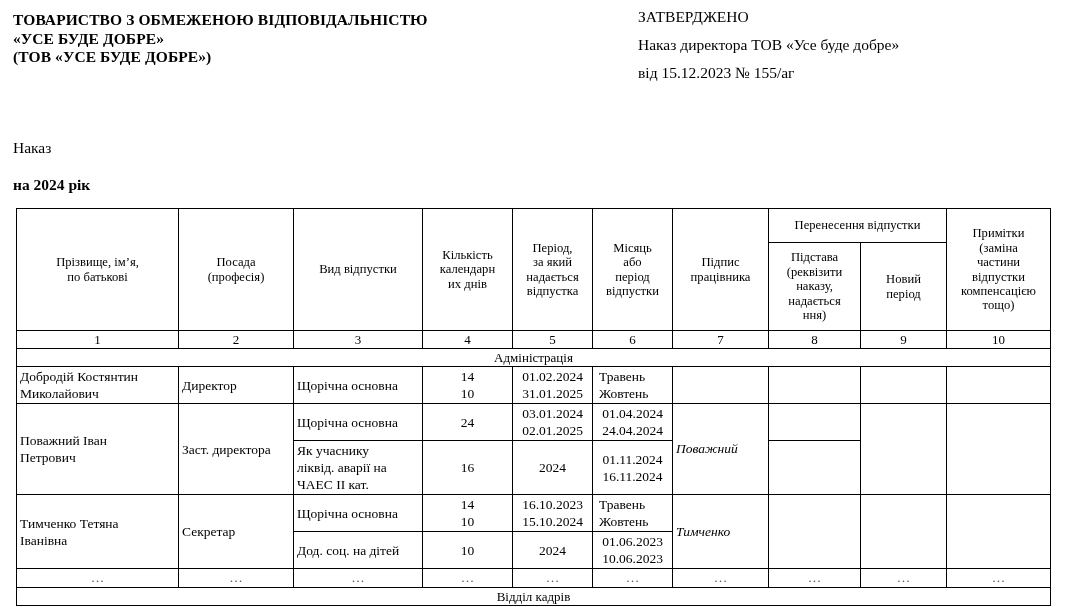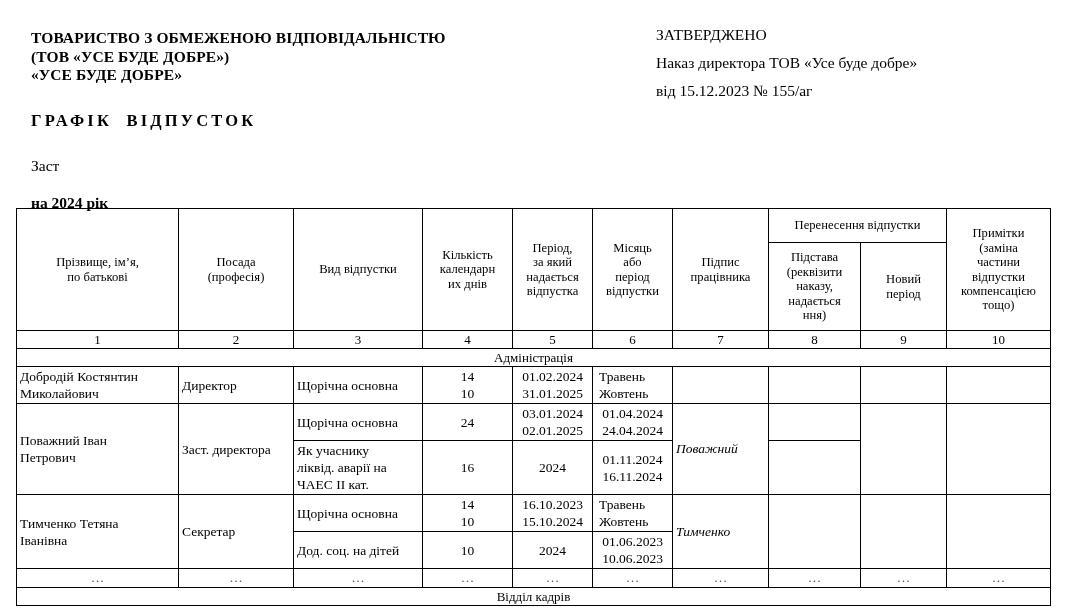--- a/index.html
+++ b/index.html
@@ -15,21 +15,21 @@
     color: #000000;
     overflow: hidden;
     position: relative;
   }
 
   .page {
     position: relative;
     width: 1055px;
     height: 607px;
     box-sizing: border-box;
-    padding: 18px;
+    padding: 0;
   }
 
   
   .header {
     position: relative;
     height: 206px;
   }
 
   .org-block {
     position: absolute;
@@ -179,32 +179,31 @@
 </style>
 </head>
 <body>
 
 <div class="page">
 
   <div class="header">
 
     <div class="org-block">
       <div>ТОВАРИСТВО З ОБМЕЖЕНОЮ ВІДПОВІДАЛЬНІСТЮ</div>
+      <div>«УСЕ БУДЕ ДОБРЕ»</div>
       <div>(ТОВ «УСЕ БУДЕ ДОБРЕ»)</div>
-      <div>«УСЕ БУДЕ ДОБРЕ»</div>
     </div>
 
     <div class="approve-block">
       <div>ЗАТВЕРДЖЕНО</div>
       <div>Наказ директора ТОВ «Усе буде добре»</div>
       <div>від 15.12.2023 № 155/аг</div>
     </div>
 
-    <div class="doc-title">ГРАФІК ВІДПУСТОК</div>
-    <div class="city">Заст</div>
+    <div class="city">Наказ</div>
     <div class="year-line">на 2024 рік</div>
 
   </div>
 
   <div class="tbl-wrap">
     <table class="sched">
       <colgroup>
         <col style="width:162px">
         <col style="width:115px">
         <col style="width:129px">

